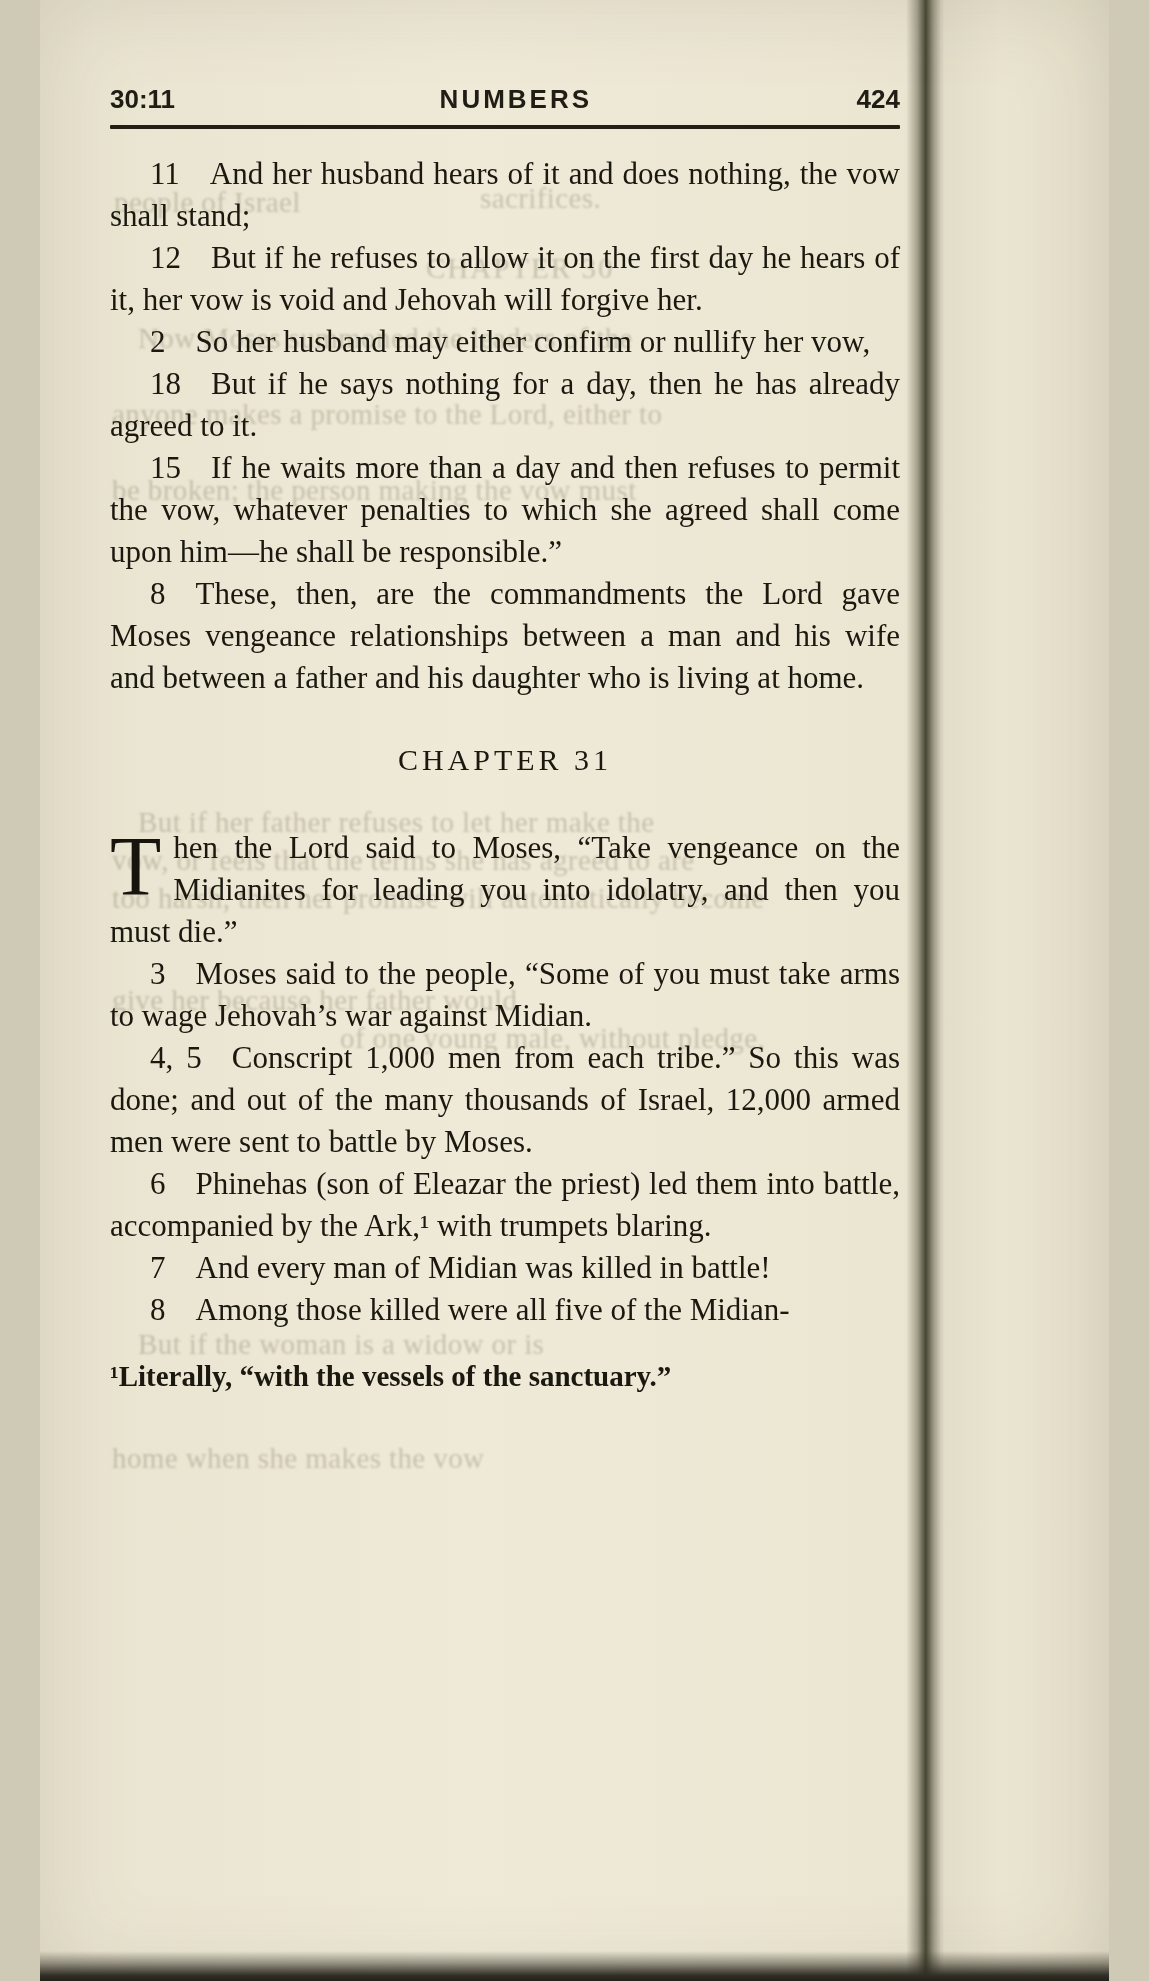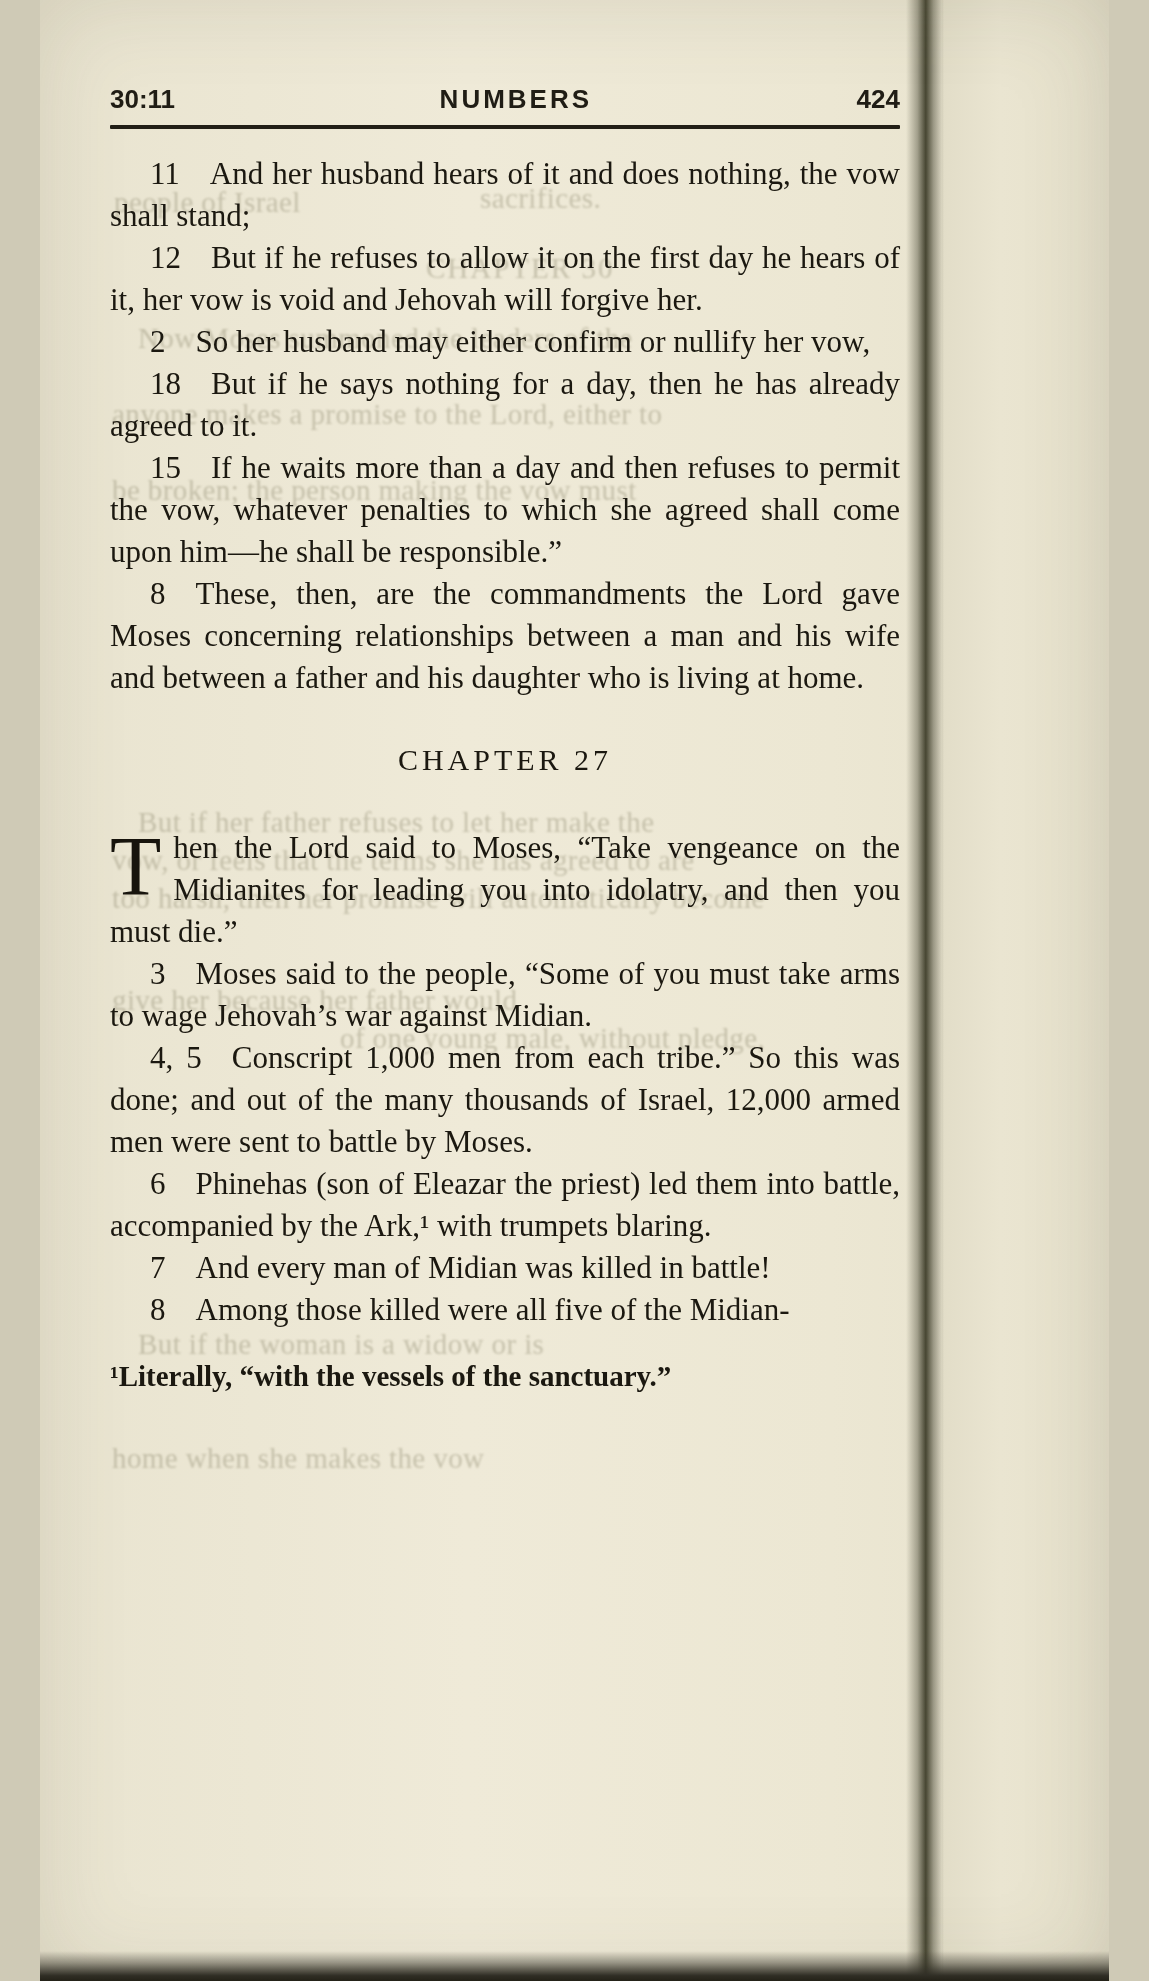--- a/index.html
+++ b/index.html
@@ -114,23 +114,23 @@
       <p class="verse"><span class="vnum">11</span><span>And her husband hears of it and does nothing, the vow shall stand;</span></p>
 
       <p class="verse"><span class="vnum">12</span><span>But if he refuses to allow it on the first day he hears of it, her vow is void and Jehovah will forgive her.</span></p>
 
       <p class="verse"><span class="vnum">2</span><span>So her husband may either confirm or nullify her vow,</span></p>
 
       <p class="verse"><span class="vnum">18</span><span>But if he says nothing for a day, then he has already agreed to it.</span></p>
 
       <p class="verse"><span class="vnum">15</span><span>If he waits more than a day and then refuses to permit the vow, whatever penalties to which she agreed shall come upon him—he shall be responsible.”</span></p>
 
-      <p class="verse"><span class="vnum">8</span><span>These, then, are the commandments the Lord gave Moses concerning relationships between a man and his wife and between a father and his daughter who is living at home.</span></p>
+      <p class="verse"><span class="vnum">8</span><span>These, then, are the commandments the Lord gave Moses vengeance relationships between a man and his wife and between a father and his daughter who is living at home.</span></p>
 
-      <p class="verse chapter-heading">CHAPTER 27</p>
+      <p class="verse chapter-heading">CHAPTER 31</p>
 
       <p class="verse opening"><span class="dropcap">T</span><span>hen the Lord said to Moses, “Take vengeance on the Midianites for leading you into idolatry, and then you must die.”</span></p>
 
       <p class="verse"><span class="vnum">3</span><span>Moses said to the people, “Some of you must take arms to wage Jehovah’s war against Midian.</span></p>
 
       <p class="verse"><span class="vnum">4, 5</span><span>Conscript 1,000 men from each tribe.” So this was done; and out of the many thousands of Israel, 12,000 armed men were sent to battle by Moses.</span></p>
 
       <p class="verse"><span class="vnum">6</span><span>Phinehas (son of Eleazar the priest) led them into battle, accompanied by the Ark,¹ with trumpets blaring.</span></p>
 
       <p class="verse"><span class="vnum">7</span><span>And every man of Midian was killed in battle!</span></p>

